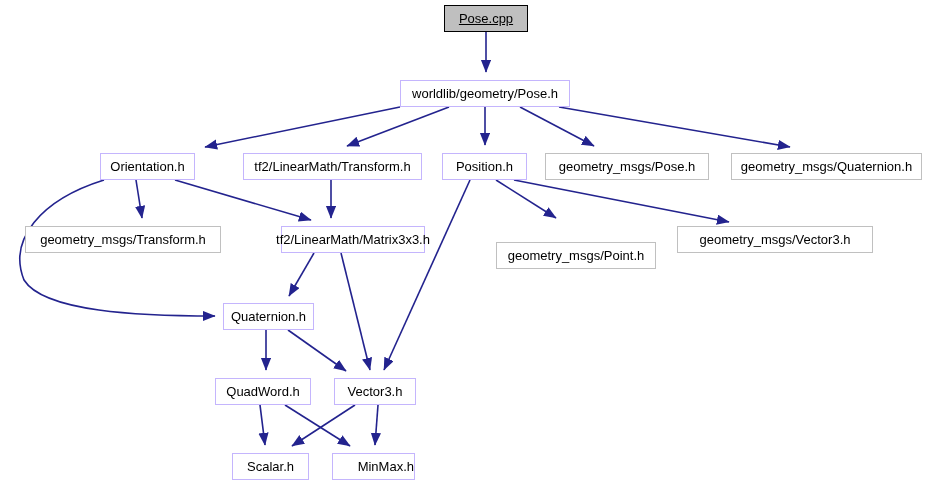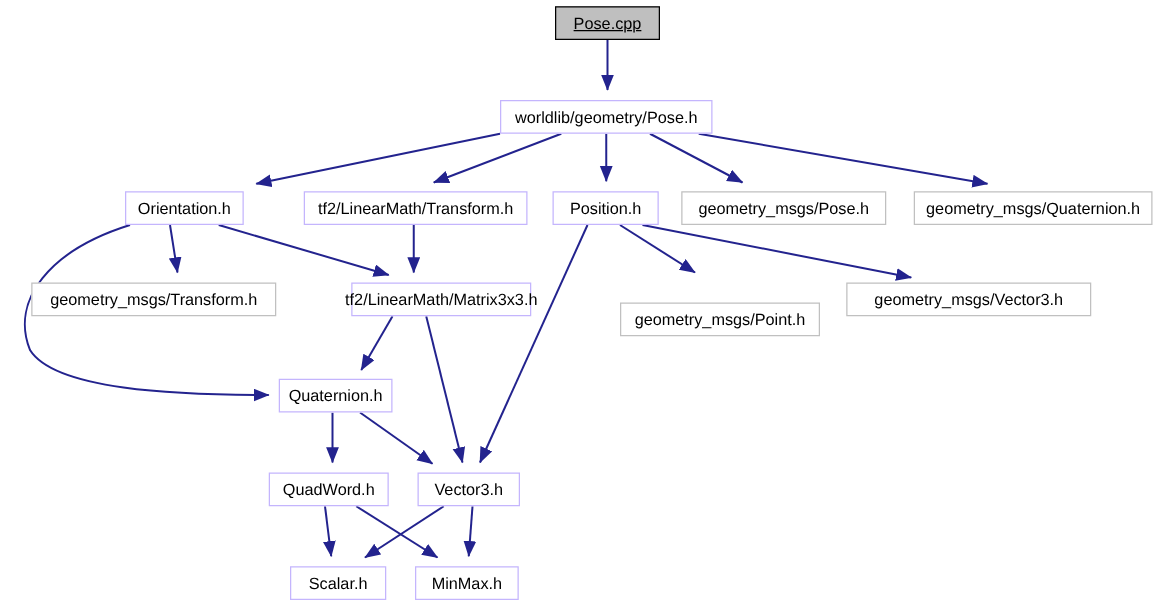--- a/index.html
+++ b/index.html
@@ -122,17 +122,17 @@
       </div>
       <div class="node" style="left: 215px; top: 378px; width: 96px; height: 27px;">
         <span>QuadWord.h</span>
       </div>
       <div class="node" style="left: 334px; top: 378px; width: 82px; height: 27px;">
         <span>Vector3.h</span>
       </div>
       <div class="node" style="left: 232px; top: 453px; width: 77px; height: 27px;">
         <span>Scalar.h</span>
       </div>
-      <div class="node" style="left: 332px; top: 453px; width: 83px; height: 27px;">
+      <div class="node" style="left: 332px; top: 453px; width: 83px; height: 27px; justify-content: flex-end;">
         <span>MinMax.h</span>
       </div>
     </div>
 </div>
 
 </body></html>

